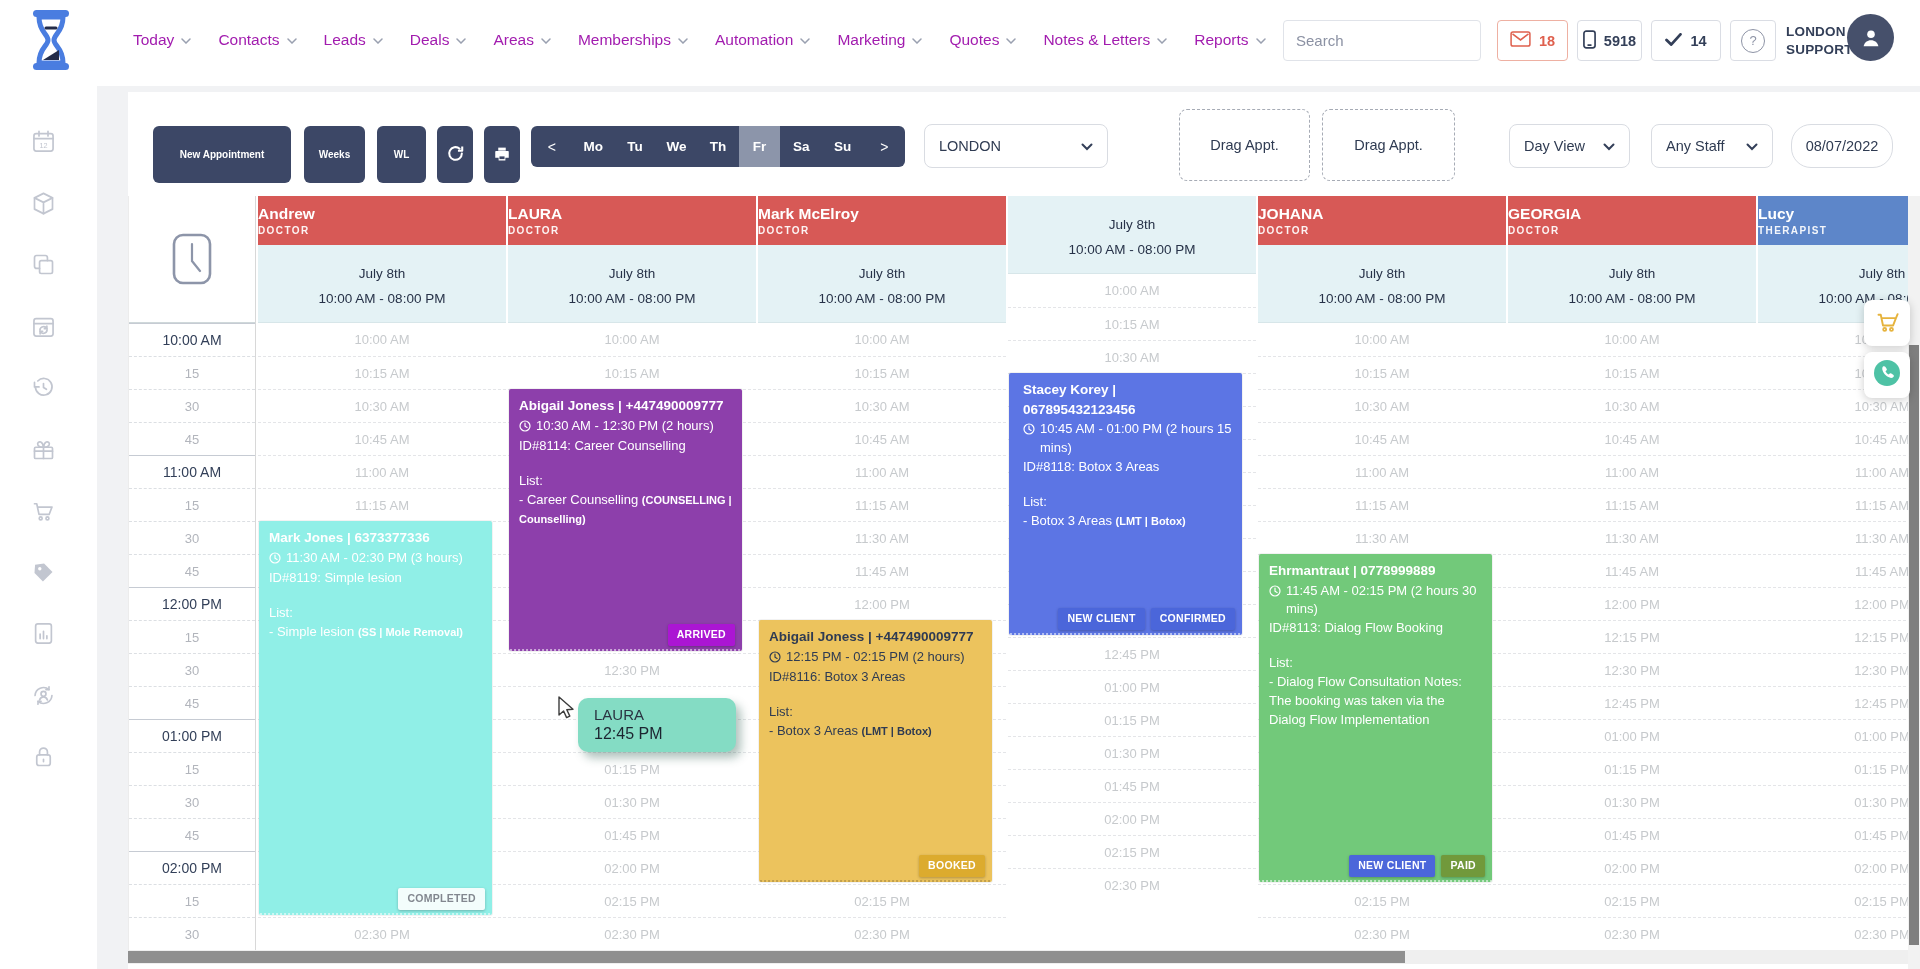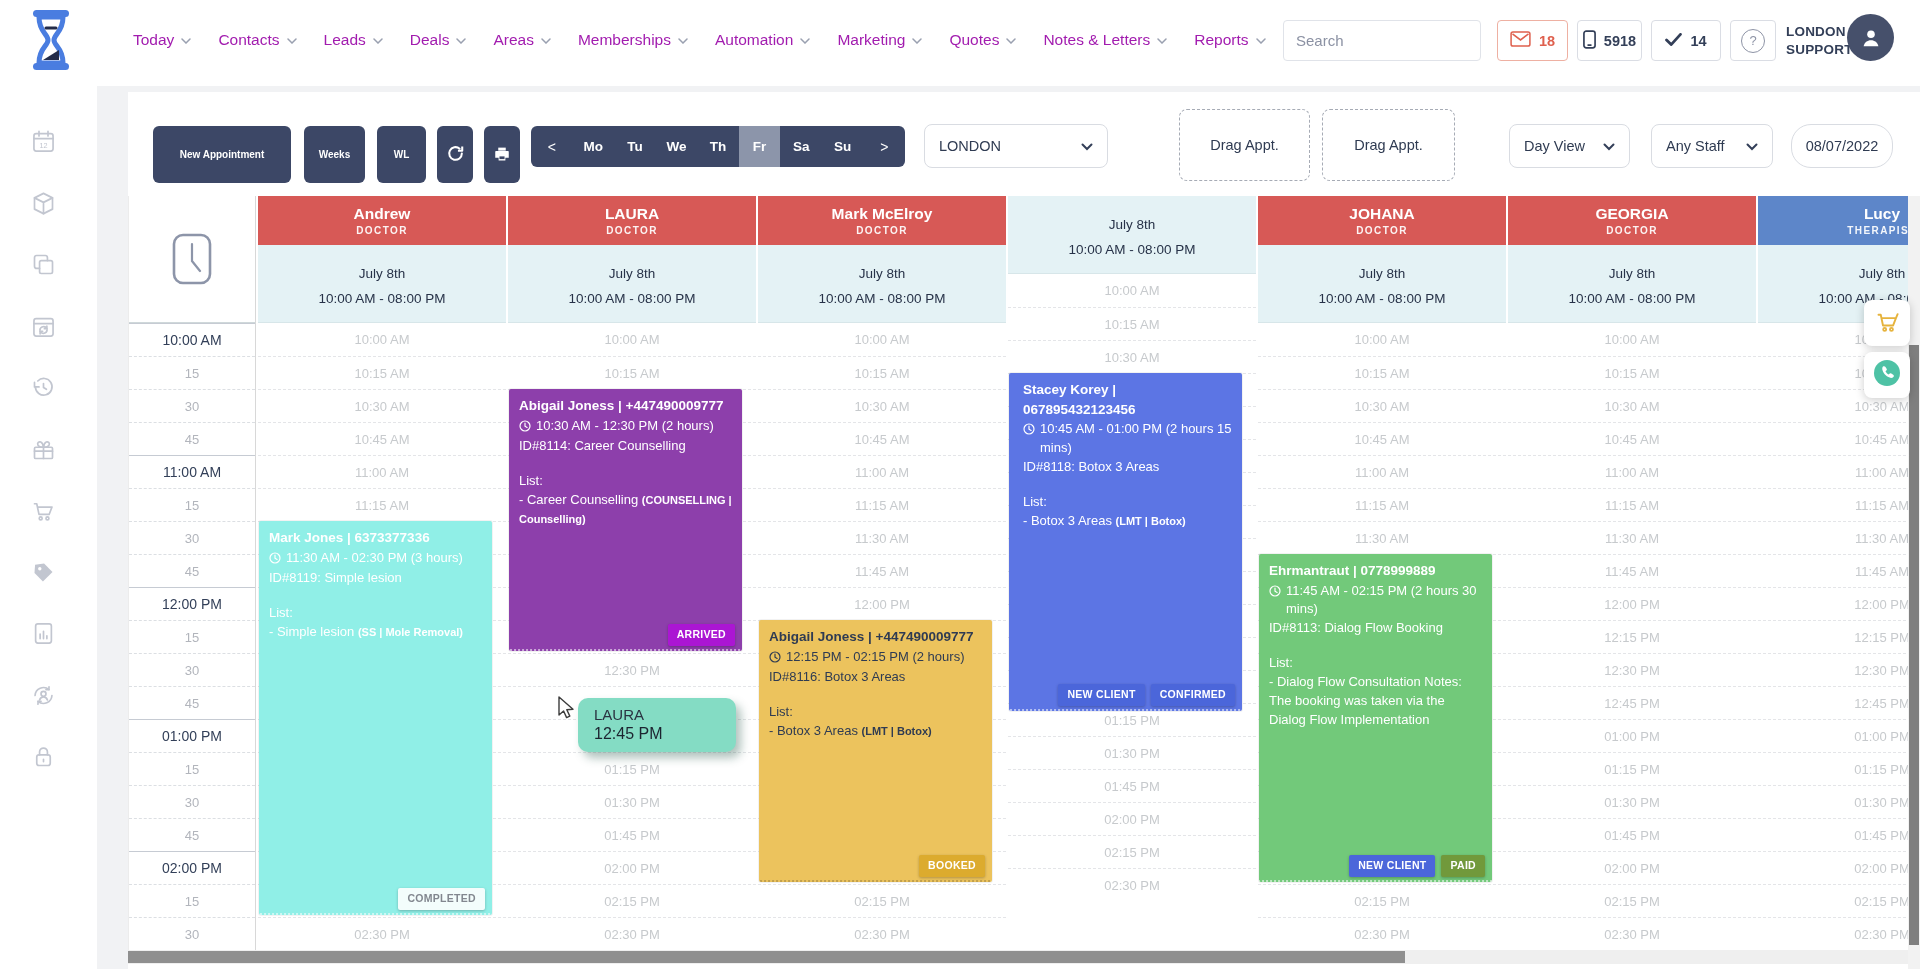--- a/index.html
+++ b/index.html
@@ -46,21 +46,21 @@
 
   
   .calendar { position:absolute; left:128px; top:196px; right:0; height:754px; display:flex; overflow:hidden; background:#fff; border-left:1px solid #ececec; }
   .gutter { width:127px; flex:none; border-right:1px solid #d8d8d8; background:#fff; z-index:3; }
   .gutter-head { height:127px; border-bottom:1px solid #cfd8da; display:grid; place-items:center; }
   .g-row { height:33px; display:flex; align-items:center; justify-content:center; border-top:1px dashed #dcdfe3; font-size:13px; color:#b2b5bc; }
   .g-row.hour { border-top:1px solid #c6cbd3; font-size:14px; color:#323f58; font-weight:500; }
   .g-row:first-child { border-top:none; }
 
   .col { width:250px; flex:none; position:relative; border-left:2px solid #fff; }
-  .col-head { height:49px; display:flex; flex-direction:column; align-items:center; justify-content:center; gap:2px; color:#fff; }
+  .col-head { height:49px; display:flex; flex-direction:column; justify-content:center; gap:2px; color:#fff; }
   .col-head.red  { background:#d75956; }
   .col-head.blue { background:#5d86c9; }
   .col-head .nm { font-size:15.5px; font-weight:700; }
   .col-head .rl { font-size:10px; letter-spacing:1.4px; opacity:.93; font-weight:600; }
   .col-sub { height:78px; background:#e4f2f5; text-align:center; font-size:13.5px; color:#273248; padding-top:17px; line-height:1.85; border-bottom:1px solid #d7e6e9; }
   .col-rows { position:relative; height:660px; }
   .slot { height:33px; display:flex; align-items:center; justify-content:center; border-top:1px dashed #e4e5e8; font-size:13px; color:#c7cacd; cursor:pointer; }
   .slot:first-child { border-top:none; }
 
   
@@ -552,21 +552,21 @@
           <div class="slot">12:15 PM</div>
           <div class="slot">12:30 PM</div>
           <div class="slot">12:45 PM</div>
           <div class="slot">01:00 PM</div>
           <div class="slot">01:15 PM</div>
           <div class="slot">01:30 PM</div>
           <div class="slot">01:45 PM</div>
           <div class="slot">02:00 PM</div>
           <div class="slot">02:15 PM</div>
           <div class="slot">02:30 PM</div>
-          <div class="card blue" style="top: 99px; height: 338px; padding-left: 14px;">
+          <div class="card blue" style="top: 99px; height: 262px; padding-left: 14px;">
             <div class="title">Stacey Korey | 067895432123456</div>
             <div class="tline">
               <span><svg width="12" height="12" viewBox="0 0 12 12">
                   <circle cx="6" cy="6" r="5" fill="none" stroke="currentColor" stroke-width="1.2"></circle>
                   <path d="M6 3.2V6.2l2.1 1.2" fill="none" stroke="currentColor" stroke-width="1.2" stroke-linecap="round"></path>
                 </svg></span>
               <span>10:45 AM - 01:00 PM (2 hours 15 mins)</span>
             </div>
             <div class="idline">ID#8118: Botox 3 Areas</div>
             <div class="list-label">List:</div>

